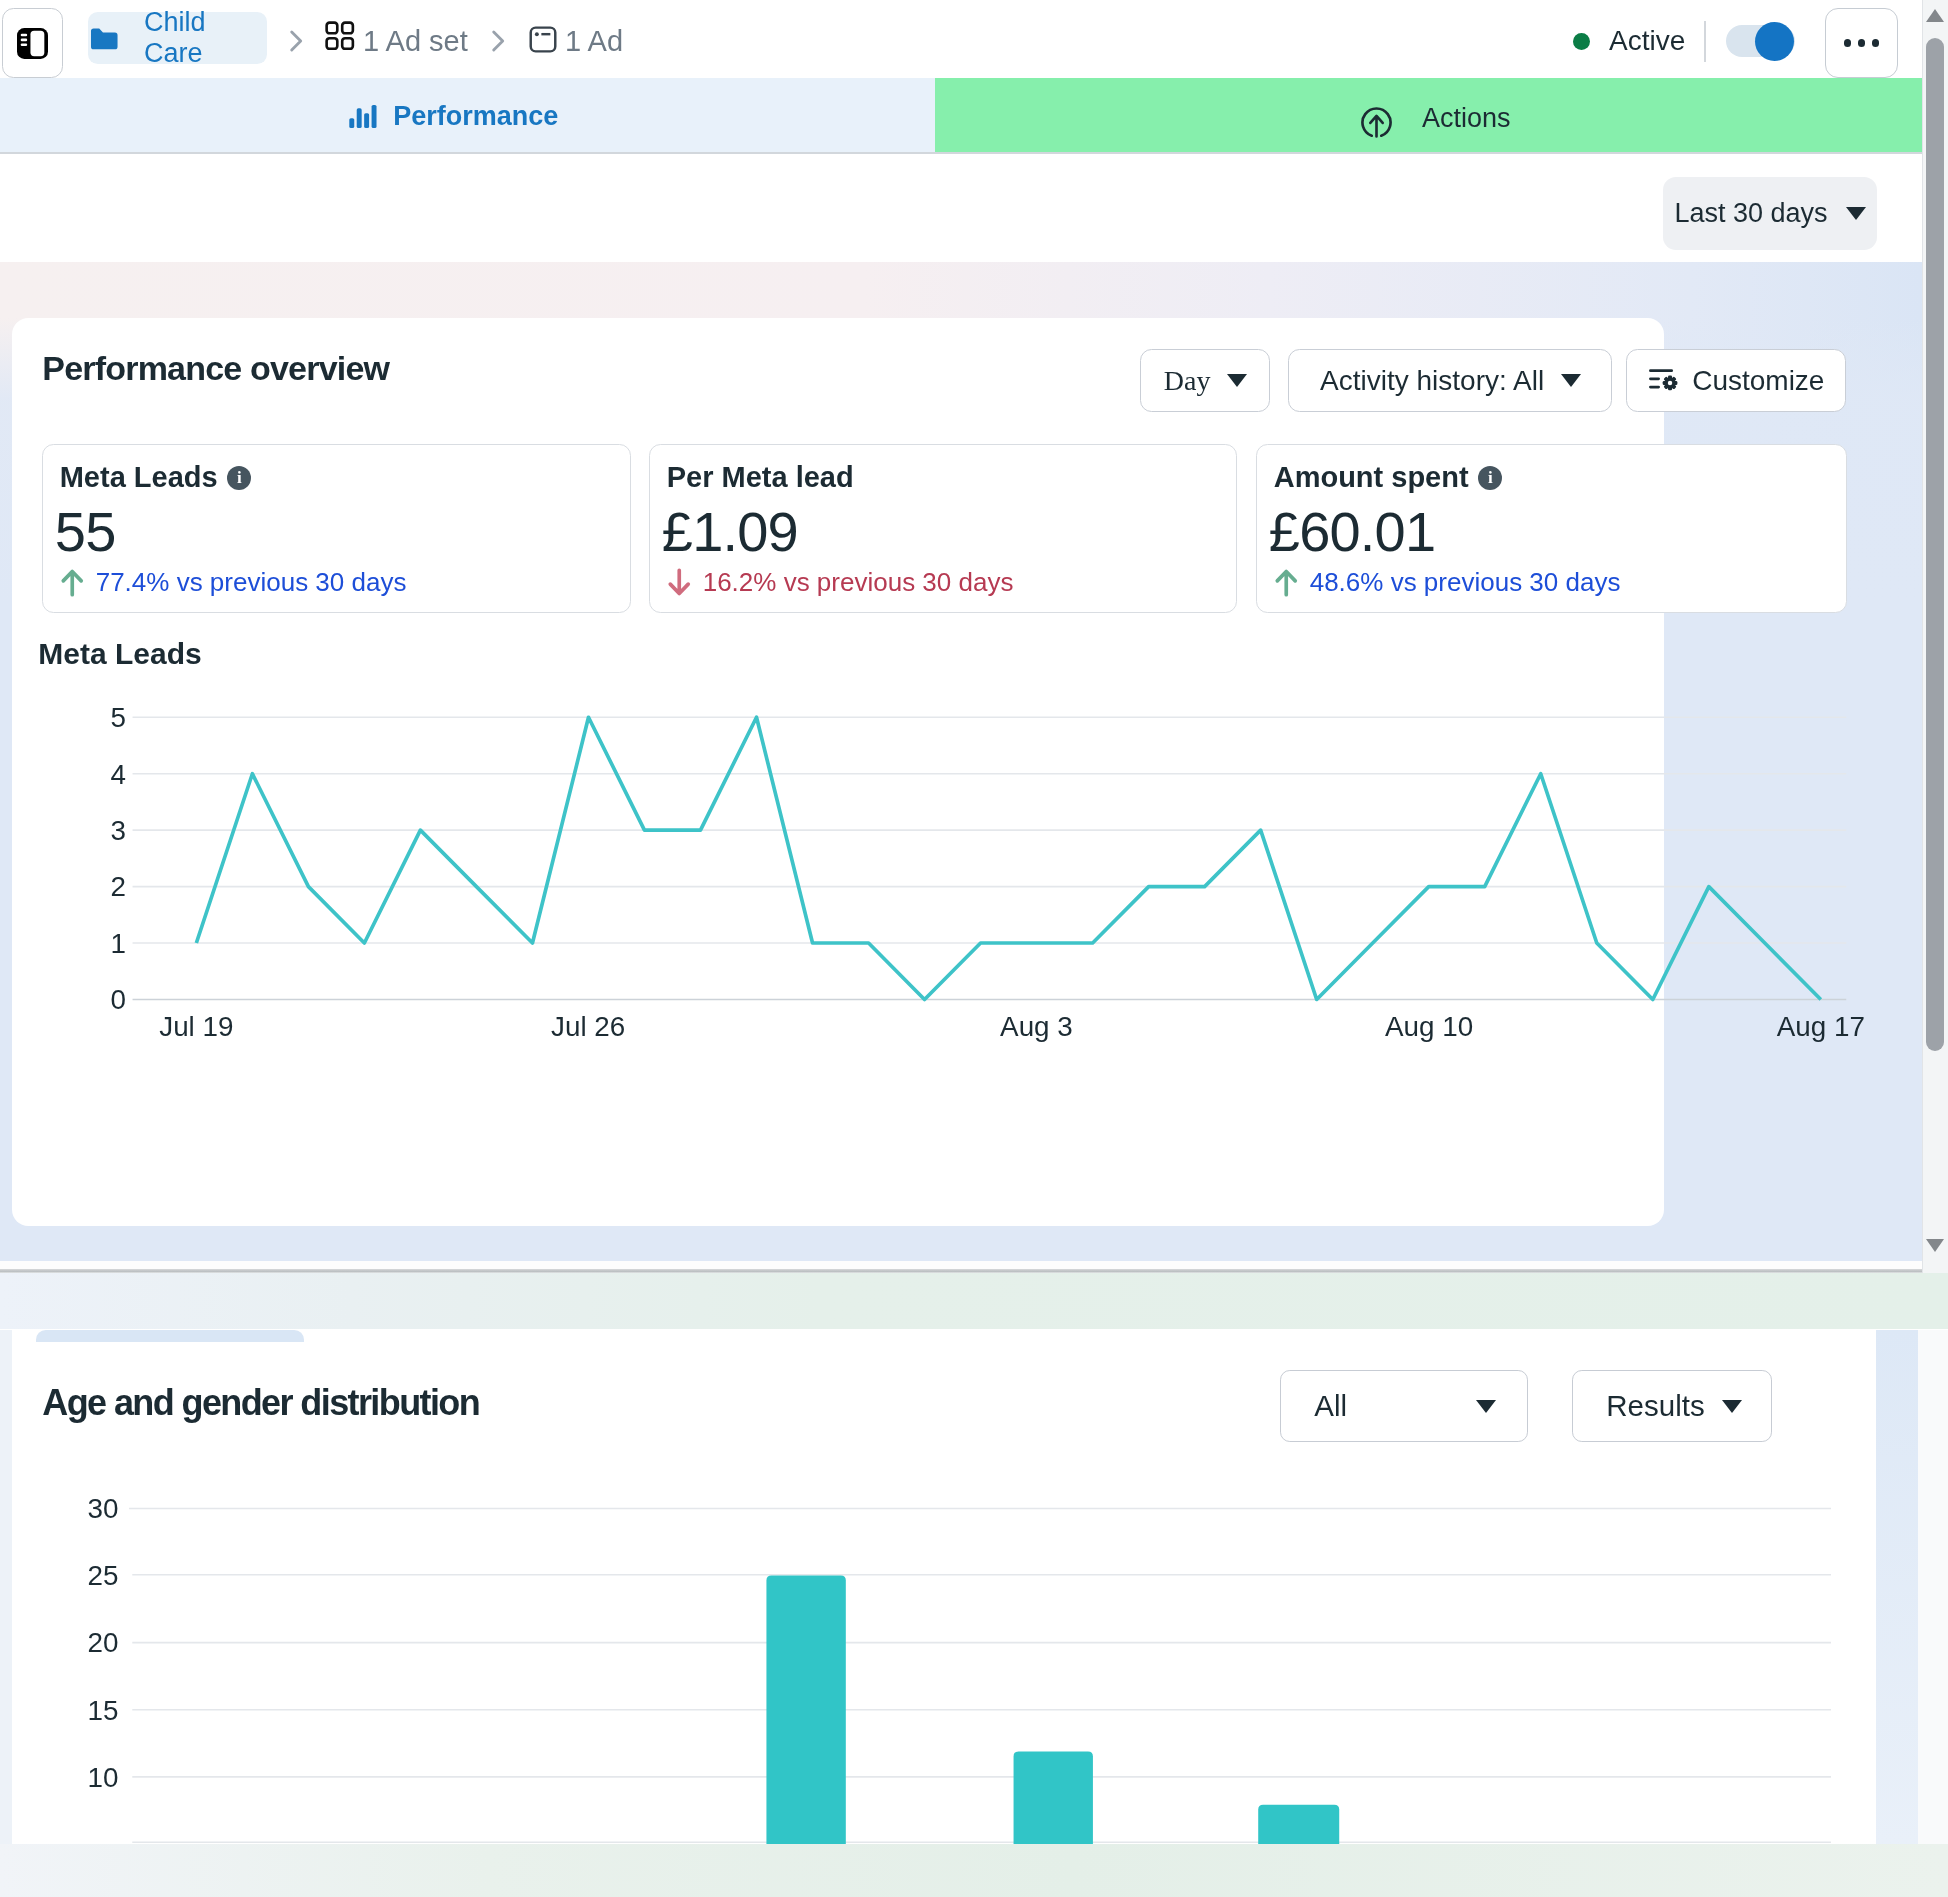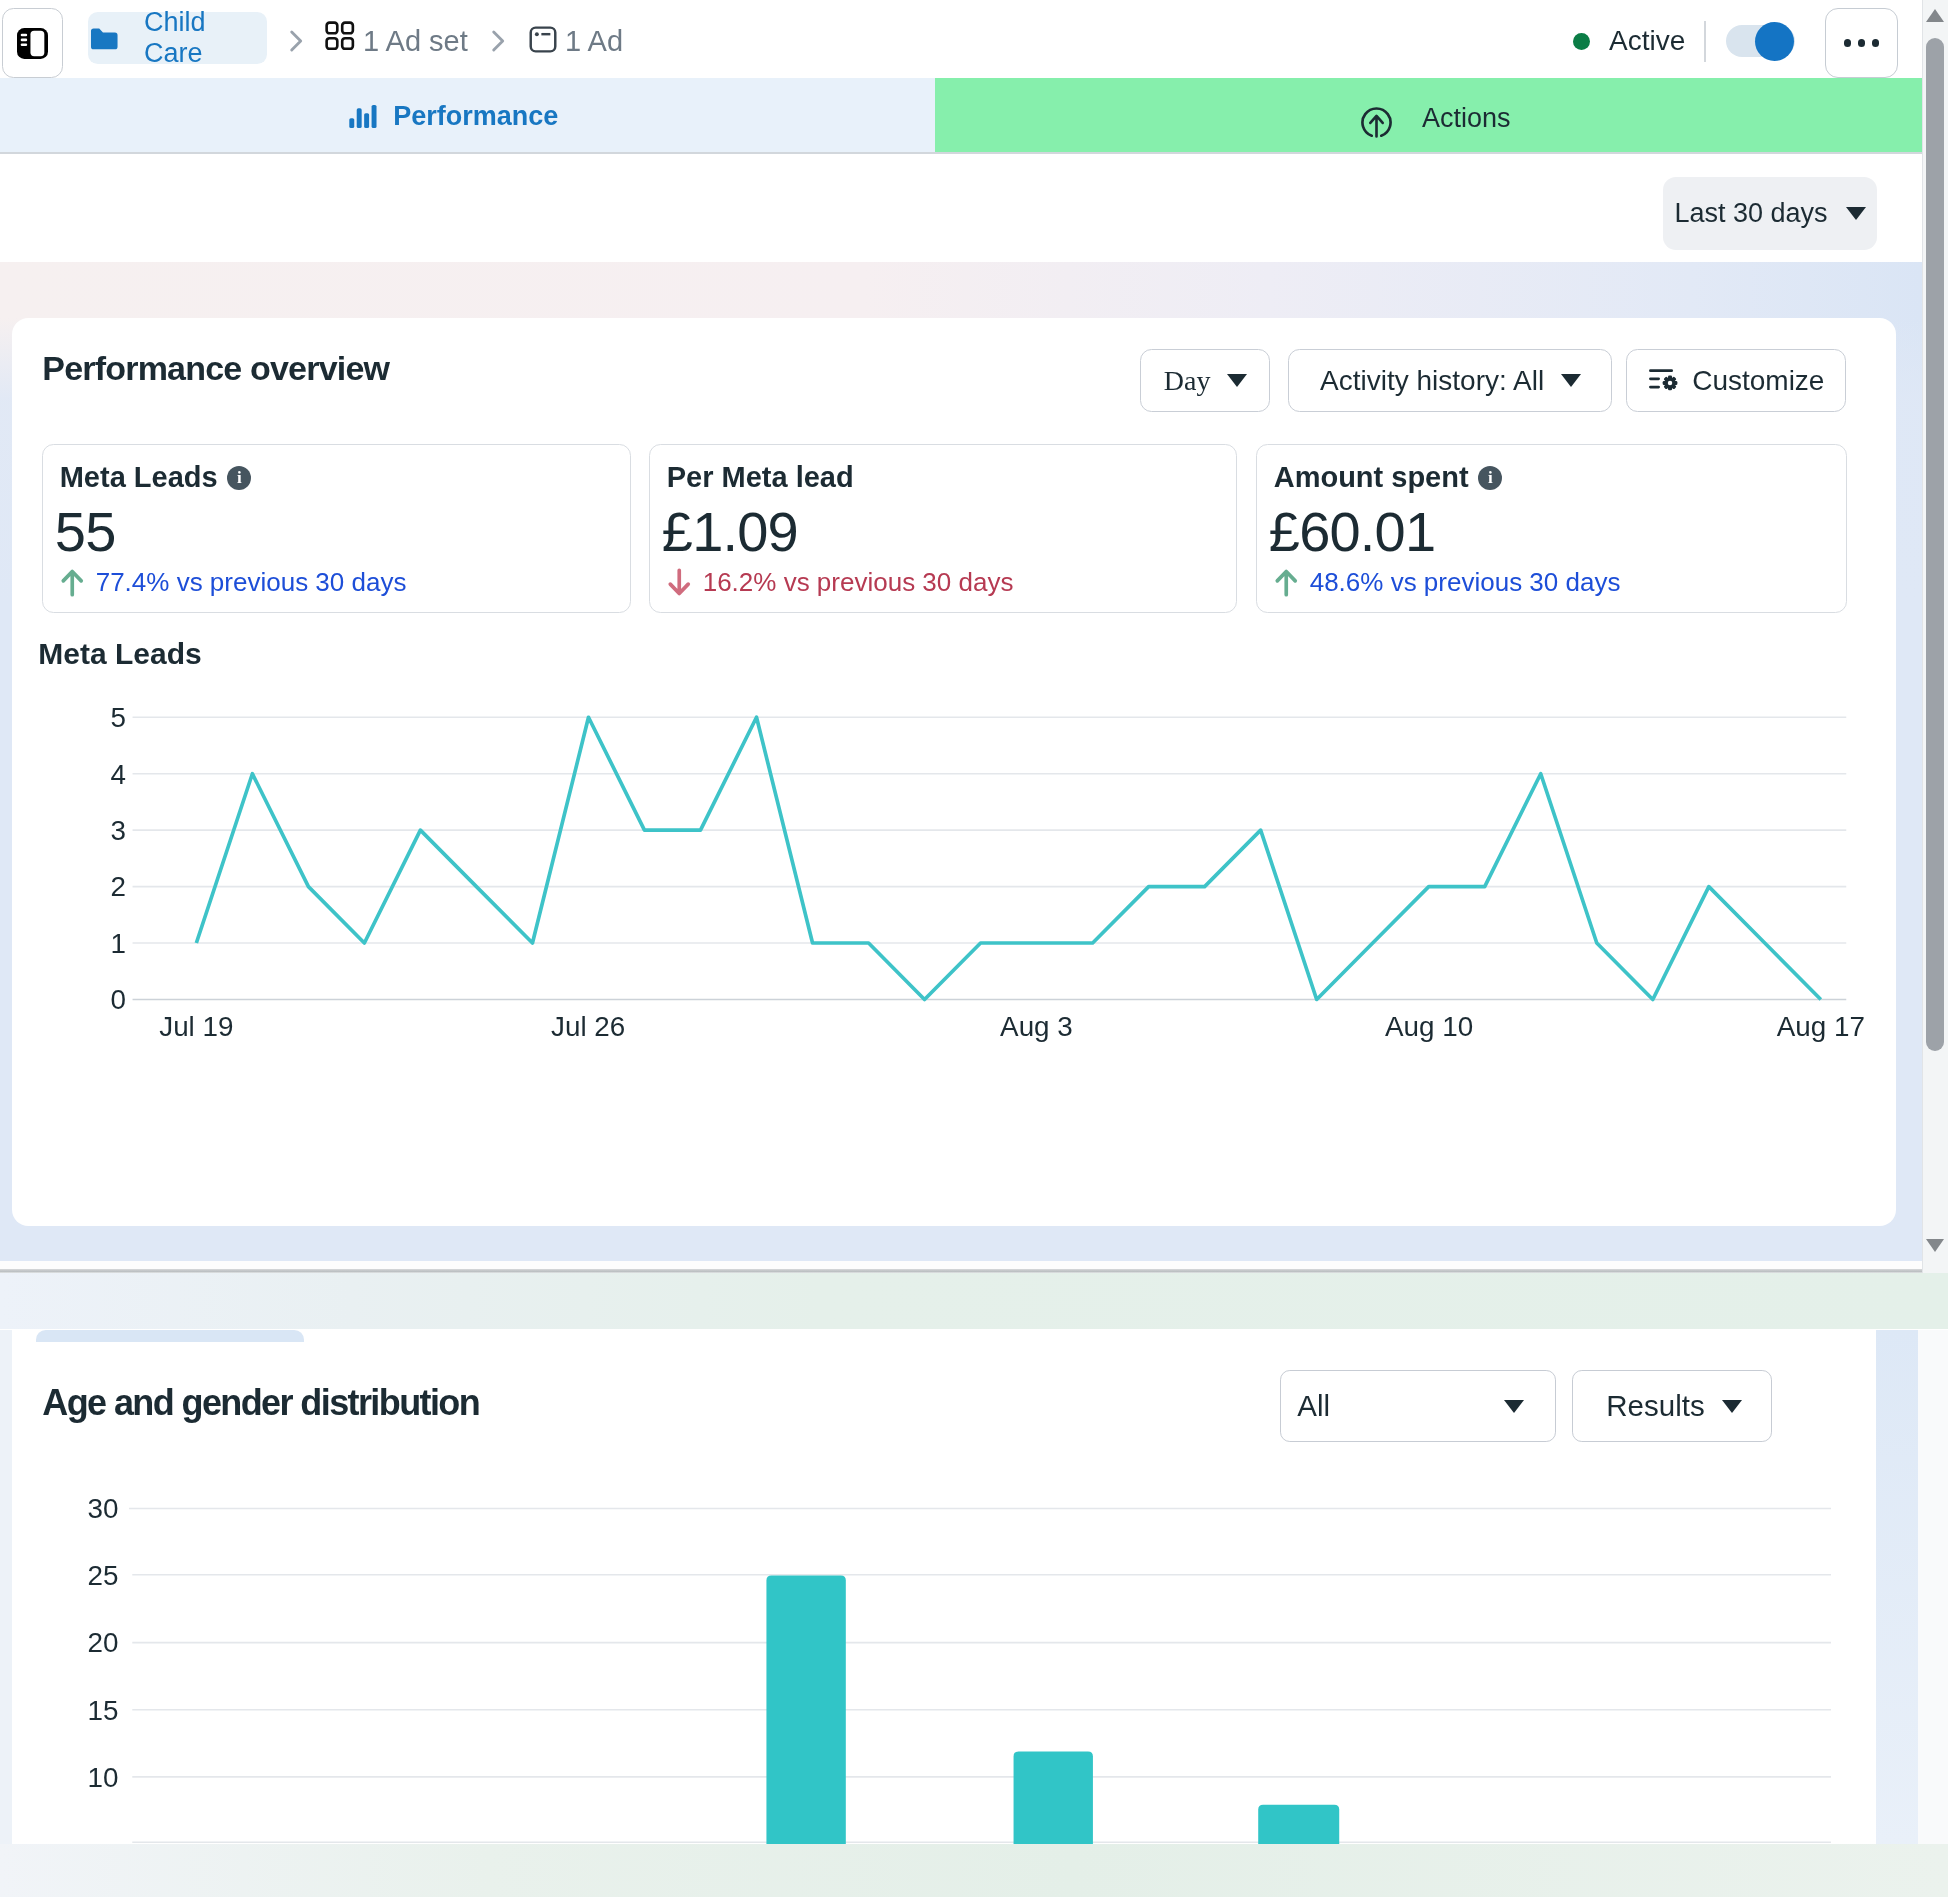--- a/index.html
+++ b/index.html
@@ -21,21 +21,21 @@
   #divider1 { top:152px; left:0; width:1922px; height:1.6px; background:#d2d7dc; }
   
   #last30 { left:1663px; top:177px; width:214px; height:73px; background:#eef0f3; border-radius:13px; display:flex; align-items:center; justify-content:center; gap:18px; font-size:27px; }
   
   #bandA { left:0; top:262px; width:1922px; height:1007px;
     background-image:
       linear-gradient(to bottom, rgba(223,232,246,0) 0px, rgba(223,232,246,0) 56px, rgba(223,232,246,0.9) 139px, #dfe8f6 344px),
       linear-gradient(to right, #f6f0f0 0%, #f6eff1 45%, #eeedf5 66%, #e2e9f6 88%, #dae5f5 100%); }
   #whitestrip { left:0; top:1261px; width:1948px; height:8.2px; background:#fdfdfd; }
   #seam { left:0; top:1269px; width:1948px; height:4.1px; background:linear-gradient(to bottom,#d8dadb,#babec1 60%,#e5e7e8); }
-  #card1 { left:12.3px; top:318px; width:1884px; height:908px; background:#fff; border-radius:16.4px;padding-left:44px; }
+  #card1 { left:12.3px; top:318px; width:1652px; height:908px; background:#fff; border-radius:16.4px;padding-left:44px; }
   #card1 h1 { position:absolute; left:30px; top:31px; font-size:34px; letter-spacing:-0.8px; }
   .hbtn { position:absolute; top:31px; height:63px; border:1.6px solid #c9ced6; border-radius:11.5px; background:#fff; display:flex; align-items:center; justify-content:center; gap:16.4px; font-size:28px; }
   .statbox { position:absolute; top:126px; height:169px; border:1.6px solid #d9dde2; border-radius:11.5px; background:#fff; }
   .statbox .t { position:absolute; left:16.4px; top:16.4px; font-size:29px; font-weight:bold; display:flex; align-items:center; gap:9.8px;}
   .statbox .n { position:absolute; left:11.5px; top:56px; font-size:56px; font-weight:400; letter-spacing:-0.8px; line-height:62px;}
   .statbox .d { position:absolute; left:16.4px; top:121px; font-size:26px; display:flex; align-items:center; gap:11.5px; height:33px;}
   .grn { color:#1d4ed8; } .red { color:#b63a52; }
 
   .info { display:inline-flex; width:24px; height:24px; border-radius:50%; background:#46555f; color:#fff; font-size:17px; align-items:center; justify-content:center; font-weight:bold; font-family:"Liberation Serif",serif;}
   #ctitle { position:absolute; left:26px; top:319px; font-size:30px; font-weight:bold; }
@@ -207,21 +207,21 @@
     </svg>
   </div>
 
   <div class="abs" id="bandB"></div>
   <div class="abs" id="bgBl"></div>
   <div class="abs" id="bgBr1"></div>
   <div class="abs" id="bgBr2"></div>
   <div class="abs" id="tab2"></div>
   <div class="abs" id="card2">
     <h2>Age and gender distribution</h2>
-    <div class="sel" style="left:1268px;width:276px;padding-left:16px;">All<span class="caret" style="position:absolute;right:31px;"></span></div>
+    <div class="sel" style="left:1268px;width:248px;padding-left:33px;">All<span class="caret" style="position:absolute;right:31px;"></span></div>
     <div class="sel" style="left:1560px;width:200px;padding-left:33px;">Results<span class="caret" style="position:absolute;right:29.5px;"></span></div>
     <svg class="abs" style="left:0;top:0;" width="1864" height="514" viewBox="0 0 2278 628">
       <g stroke="#e4e7eb" stroke-width="2">
         <line x1="143" y1="218" x2="2223" y2="218"></line>
         <line x1="147" y1="299" x2="2223" y2="299"></line>
         <line x1="147" y1="382" x2="2223" y2="382"></line>
         <line x1="147" y1="464" x2="2223" y2="464"></line>
         <line x1="147" y1="546" x2="2223" y2="546"></line>
         <line x1="147" y1="626" x2="2223" y2="626"></line>
       </g>

